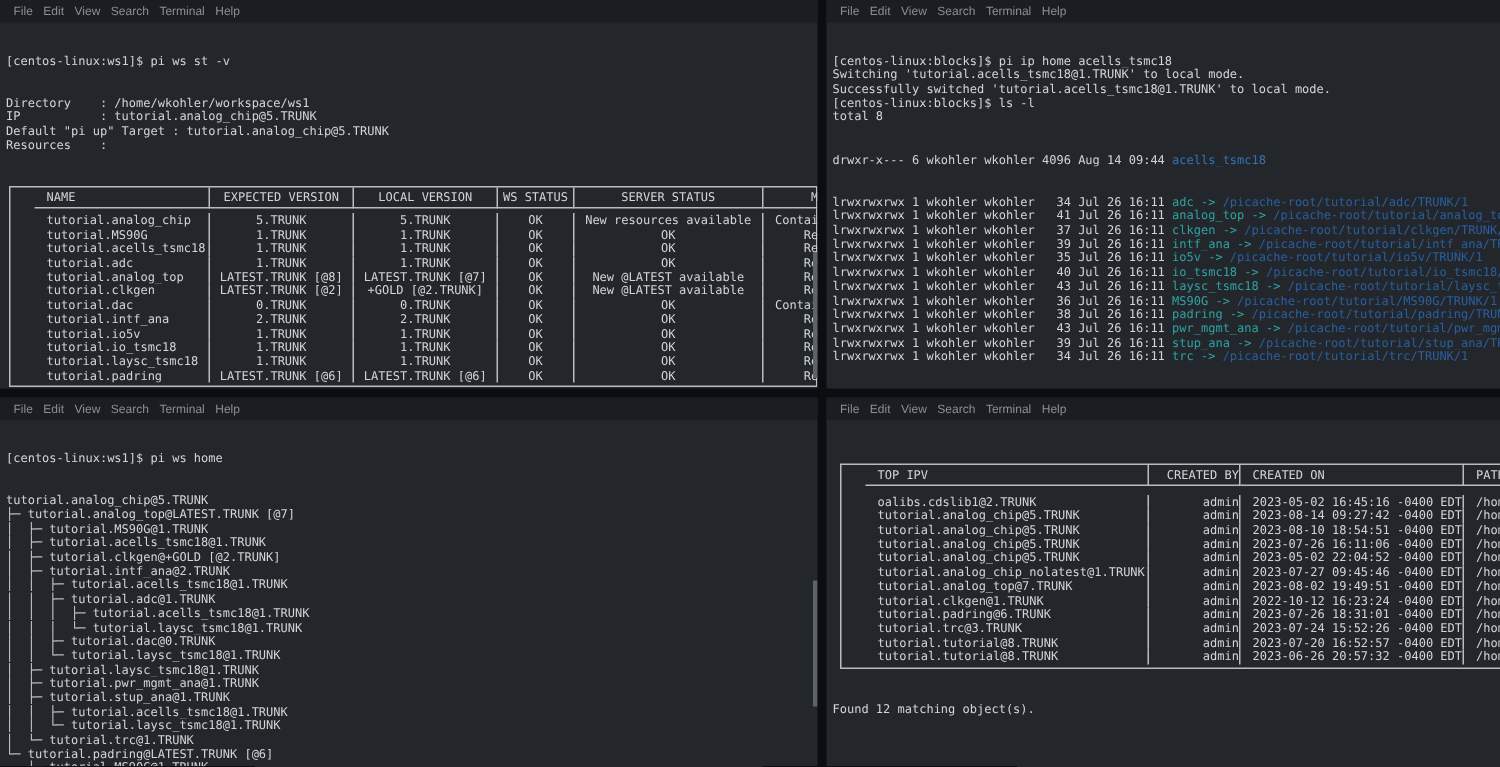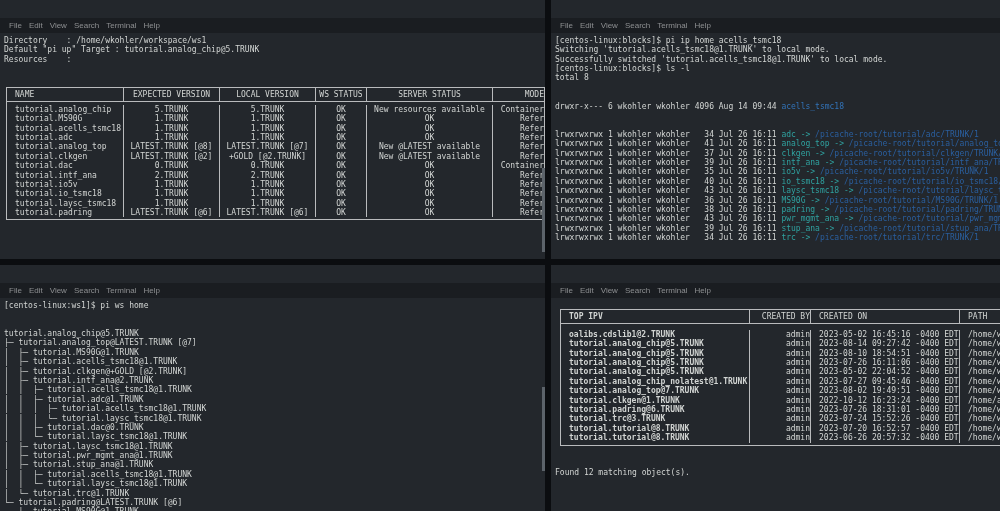--- a/index.html
+++ b/index.html
@@ -3,67 +3,68 @@
 <meta charset="utf-8">
 <style>
   html,body{margin:0;padding:0;background:#0b0d10;}
   #screen{position:relative;width:1000px;height:511px;background:#0b0d10;overflow:hidden;
           font-family:"DejaVu Sans Mono",monospace;}
   .pane{position:absolute;background:#23272c;overflow:hidden;}
   #pane-tl{left:0;top:0;width:545px;height:259px;}
   #pane-tr{left:551px;top:0;width:449px;height:259px;}
   #pane-bl{left:0;top:265px;width:545px;height:246px;}
   #pane-br{left:551px;top:265px;width:449px;height:246px;}
-  .menubar{position:absolute;left:0;top:18px;right:0;height:15px;background:#1a1d21;
+  .menubar{position:absolute;left:0;top:0;right:0;height:15px;background:#1a1d21;
            font-family:"Liberation Sans",sans-serif;font-size:8px;line-height:15px;
            color:#8d8f91;padding-left:9px;white-space:nowrap;}
   .menubar span{margin-right:7px;cursor:default;}
   .content{position:absolute;left:0;top:15px;right:0;bottom:0;padding:2px 0 0 4px;
            font-size:8px;line-height:9.4px;color:#d2d5d3;white-space:pre;overflow:hidden;}
   .tline{height:9.4px;overflow:hidden;}
   .link{color:var(--link_teal);}
   .path{color:var(--path_blue);}
   .dir{color:var(--dir_blue);}
   .ttable{border:1px solid #b9bbbd;box-sizing:border-box;}
-  .trow{display:flex;}
+  .trow{display:flex;margin-left:16px;}
   .tcell{box-sizing:border-box;flex:0 0 auto;overflow:hidden;height:9.4px;line-height:9.4px;
          border-right:1px solid #b9bbbd;}
   .tcell.last{border-right:none;}
   .thead .tcell{height:14px;line-height:14px;border-bottom:1px solid #b9bbbd;}
   .tbody{padding:3px 0 2px 0;}
   
   #tl-table{width:539px;margin:4px 0 0 2px;}
   #tl-table .c0{width:117px;text-align:left;padding-left:8px;}
   #tl-table .c1{width:96px;text-align:center;}
   #tl-table .c2{width:96px;text-align:center;}
   #tl-table .c3{width:51px;text-align:center;}
   #tl-table .c4{width:126px;text-align:center;}
   #tl-table .c5{width:51px;text-align:right;}
   #tl-table .thead .c0{text-align:left;}
   
   #br-table{width:520px;margin:8px 0 0 5px;}
-  #br-table .c0{width:189px;text-align:left;padding-left:8px;font-weight:bold;}
+  #br-table .c0{width:189px;text-align:left;padding-left:8px;}
   #br-table .c1{width:61px;text-align:right;padding-left:8px;}
   #br-table .c2{width:149px;text-align:left;padding-left:8px;}
   #br-table .c3{width:121px;text-align:left;padding-left:8px;}
   #br-table .tbody{padding:6px 0 2px 0;}
   .after-table{margin-top:4px;}
   .scrollthumb{position:absolute;width:3px;background:#5c636a;right:0;}
   #tl-scroll{top:168px;height:84px;}
   #bl-scroll{top:122px;height:84px;}
 </style>
 </head>
 <body>
 
 <div id="screen">
 
   <div class="pane" id="pane-tl">
     <div class="menubar"><span>File</span><span>Edit</span><span>View</span><span>Search</span><span>Terminal</span><span>Help</span></div>
     <div class="content">
-      <div><div class="tline">Directory    : /home/wkohler/workspace/ws1</div><div class="tline">Default "pi up" Target : tutorial.analog_chip@5.TRUNK</div><div class="tline">Resources    :</div></div>
+      <div class="tline">[centos-linux:ws1]$ pi ws st -v</div>
+      <div><div class="tline">Directory    : /home/wkohler/workspace/ws1</div><div class="tline">IP           : tutorial.analog_chip@5.TRUNK</div><div class="tline">Default "pi up" Target : tutorial.analog_chip@5.TRUNK</div><div class="tline">Resources    :</div></div>
       <div class="ttable" id="tl-table"><div class="trow thead"><div class="tcell c0">NAME</div><div class="tcell c1">EXPECTED VERSION</div><div class="tcell c2">LOCAL VERSION</div><div class="tcell c3">WS STATUS</div><div class="tcell c4">SERVER STATUS</div><div class="tcell c5 last">MODE</div></div><div class="tbody"><div class="trow"><div class="tcell c0">tutorial.analog_chip</div><div class="tcell c1">5.TRUNK</div><div class="tcell c2">5.TRUNK</div><div class="tcell c3">OK</div><div class="tcell c4">New resources available</div><div class="tcell c5 last">Container</div></div><div class="trow"><div class="tcell c0">tutorial.MS90G</div><div class="tcell c1">1.TRUNK</div><div class="tcell c2">1.TRUNK</div><div class="tcell c3">OK</div><div class="tcell c4">OK</div><div class="tcell c5 last">Refer</div></div><div class="trow"><div class="tcell c0">tutorial.acells_tsmc18</div><div class="tcell c1">1.TRUNK</div><div class="tcell c2">1.TRUNK</div><div class="tcell c3">OK</div><div class="tcell c4">OK</div><div class="tcell c5 last">Refer</div></div><div class="trow"><div class="tcell c0">tutorial.adc</div><div class="tcell c1">1.TRUNK</div><div class="tcell c2">1.TRUNK</div><div class="tcell c3">OK</div><div class="tcell c4">OK</div><div class="tcell c5 last">Refer</div></div><div class="trow"><div class="tcell c0">tutorial.analog_top</div><div class="tcell c1">LATEST.TRUNK [@8]</div><div class="tcell c2">LATEST.TRUNK [@7]</div><div class="tcell c3">OK</div><div class="tcell c4">New @LATEST available</div><div class="tcell c5 last">Refer</div></div><div class="trow"><div class="tcell c0">tutorial.clkgen</div><div class="tcell c1">LATEST.TRUNK [@2]</div><div class="tcell c2">+GOLD [@2.TRUNK]</div><div class="tcell c3">OK</div><div class="tcell c4">New @LATEST available</div><div class="tcell c5 last">Refer</div></div><div class="trow"><div class="tcell c0">tutorial.dac</div><div class="tcell c1">0.TRUNK</div><div class="tcell c2">0.TRUNK</div><div class="tcell c3">OK</div><div class="tcell c4">OK</div><div class="tcell c5 last">Container</div></div><div class="trow"><div class="tcell c0">tutorial.intf_ana</div><div class="tcell c1">2.TRUNK</div><div class="tcell c2">2.TRUNK</div><div class="tcell c3">OK</div><div class="tcell c4">OK</div><div class="tcell c5 last">Refer</div></div><div class="trow"><div class="tcell c0">tutorial.io5v</div><div class="tcell c1">1.TRUNK</div><div class="tcell c2">1.TRUNK</div><div class="tcell c3">OK</div><div class="tcell c4">OK</div><div class="tcell c5 last">Refer</div></div><div class="trow"><div class="tcell c0">tutorial.io_tsmc18</div><div class="tcell c1">1.TRUNK</div><div class="tcell c2">1.TRUNK</div><div class="tcell c3">OK</div><div class="tcell c4">OK</div><div class="tcell c5 last">Refer</div></div><div class="trow"><div class="tcell c0">tutorial.laysc_tsmc18</div><div class="tcell c1">1.TRUNK</div><div class="tcell c2">1.TRUNK</div><div class="tcell c3">OK</div><div class="tcell c4">OK</div><div class="tcell c5 last">Refer</div></div><div class="trow"><div class="tcell c0">tutorial.padring</div><div class="tcell c1">LATEST.TRUNK [@6]</div><div class="tcell c2">LATEST.TRUNK [@6]</div><div class="tcell c3">OK</div><div class="tcell c4">OK</div><div class="tcell c5 last">Refer</div></div></div></div>
       
     </div>
     <div class="scrollthumb" id="tl-scroll"></div>
   </div>
 
   <div class="pane" id="pane-tr">
     <div class="menubar"><span>File</span><span>Edit</span><span>View</span><span>Search</span><span>Terminal</span><span>Help</span></div>
     <div class="content">
       <div><div class="tline">[centos-linux:blocks]$ pi ip home acells_tsmc18</div><div class="tline">Switching 'tutorial.acells_tsmc18@1.TRUNK' to local mode.</div><div class="tline">Successfully switched 'tutorial.acells_tsmc18@1.TRUNK' to local mode.</div><div class="tline">[centos-linux:blocks]$ ls -l</div><div class="tline">total 8</div></div>

